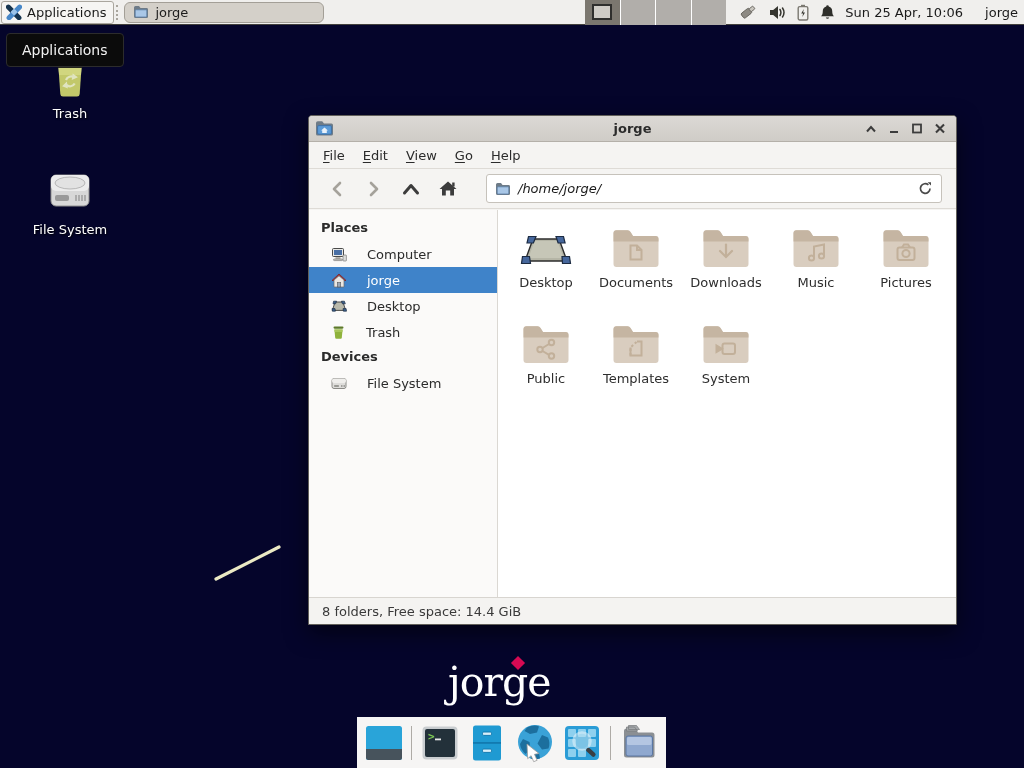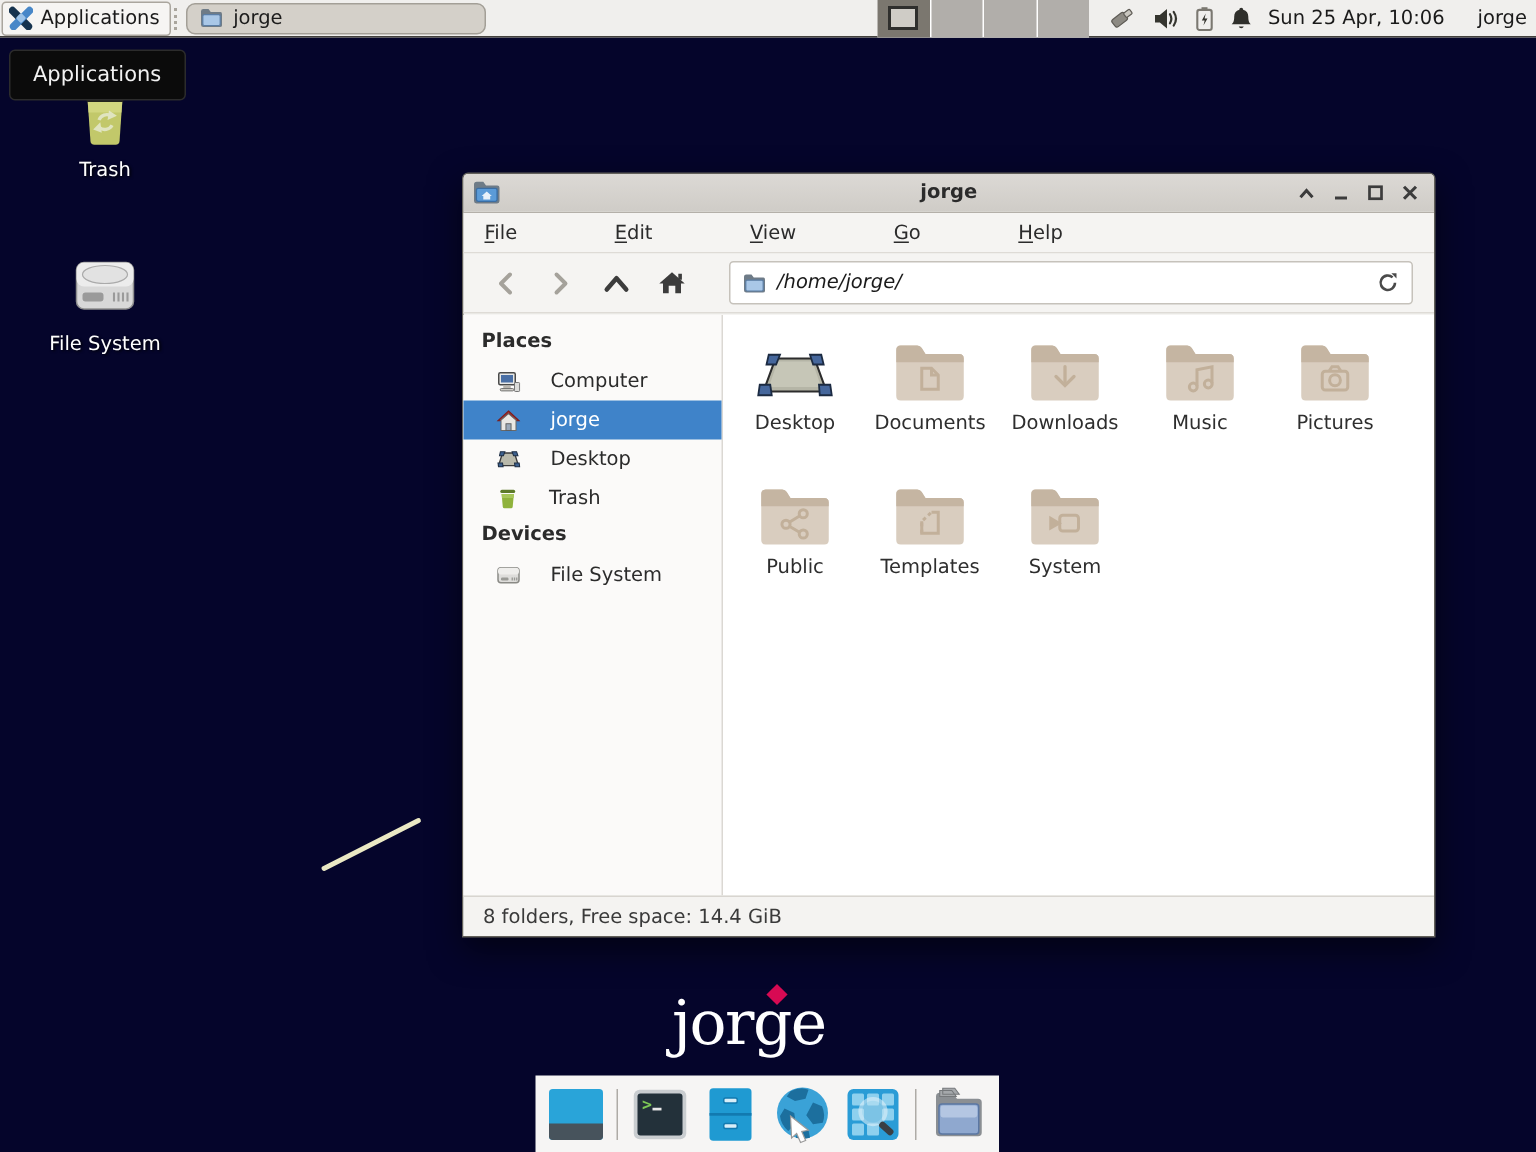--- a/index.html
+++ b/index.html
@@ -39,32 +39,32 @@
             border:1px solid #62605a; border-radius:4px 4px 0 0; box-shadow:0 8px 22px rgba(0,0,0,.55); z-index:20; }
   .titlebar { position:relative; height:26px; background:linear-gradient(#dcd9d5,#cfccc7);
               border-bottom:1px solid #b4b0a9; border-radius:3px 3px 0 0; display:flex; align-items:center; }
   .titlebar .t-ico { margin-left:6px; }
   .titlebar .t-title { position:absolute; left:0; right:0; text-align:center; font-size:13px;
                        font-weight:bold; color:#2b2b2b; pointer-events:none; }
   .t-btns { margin-left:auto; display:flex; align-items:center; gap:9px; padding-right:9px; }
   .t-btn { width:14px; height:14px; display:flex; align-items:center; justify-content:center; }
 
   .menubar { height:27px; background:#f5f4f2; border-bottom:1px solid #dedbd6; display:flex;
-             align-items:center; padding-left:5px;gap:47px; }
+             align-items:center; padding-left:5px; }
   .menu-item { padding:0 9px; font-size:13px; color:#2b2b2b; }
   .u { text-decoration:underline; text-underline-offset:2px; }
 
   .toolbar { height:40px; background:#f5f4f2; border-bottom:1px solid #dedbd6; display:flex; align-items:center; padding-left:12px; }
   .tool-btn { width:31px; height:30px; display:flex; align-items:center; justify-content:center; margin-right:6px; border-radius:3px; }
   .pathbar { display:flex; align-items:center; gap:7px; height:29px; margin-left:17px; margin-right:14px; flex:1;
              background:#ffffff; border:1px solid #c6c2bb; border-radius:3px; padding:0 8px; }
   .pathbar .ptext { flex:1; font-size:13px; color:#1a1a1a;font-style:italic; }
 
   .win-body { position:absolute; left:0; top:94px; right:0; bottom:27px; display:flex; background:#fff; }
-  .sidepane { width:173px; background:#fbfaf9; border-right:1px solid #dbd8d3; padding-top:6px; flex-shrink:0; }
+  .sidepane { width:189px; background:#fbfaf9; border-right:1px solid #dbd8d3; padding-top:6px; flex-shrink:0; }
   .sp-header { padding:4px 12px 6px 12px; font-size:13px; font-weight:bold; color:#2b2b2b; }
   .sp-row { display:flex; align-items:center; gap:20px; height:26px; padding-left:22px; font-size:13px; color:#2b2b2b; }
   .sp-row.selected { background:#3f83c9; color:#ffffff; }
 
   .files { flex:1; background:#ffffff; padding:16px 0 0 3px; display:flex; flex-wrap:wrap; align-content:flex-start; }
   .fitem { width:90px; height:96px; text-align:center; margin-bottom:0; }
   .fitem .fic { height:42px; display:flex; justify-content:center; margin-top:2px; }
   .fitem .flabel { margin-top:5px; font-size:13px; color:#2e2e2e; }
 
   .statusbar { position:absolute; left:0; right:0; bottom:0; height:27px; background:#f4f3f1;

